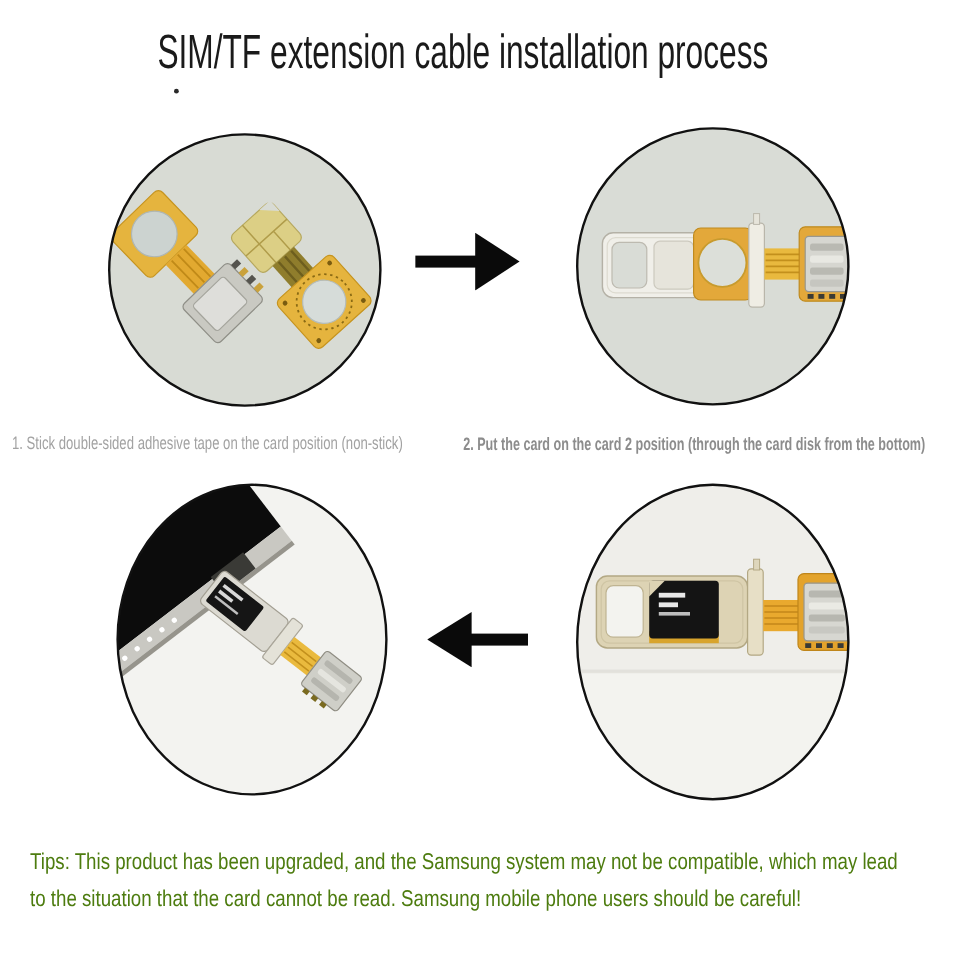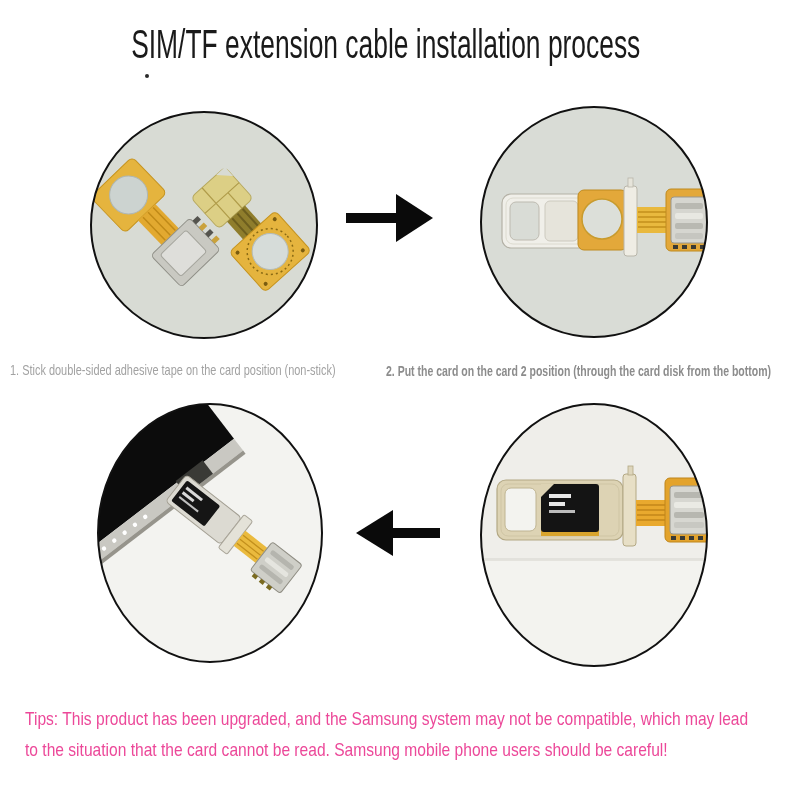--- a/index.html
+++ b/index.html
@@ -27,21 +27,21 @@
   .arrow-right{left:346px;top:194px;width:88px;height:48px;}
   .arrow-left{left:356px;top:510px;width:84px;height:46px;}
 
   
   .caption{position:absolute;font-size:15px;white-space:nowrap;
            transform-origin:left top;line-height:1.2;}
   .cap1{left:10px;top:361px;color:#a2a2a2;font-weight:400;transform:scaleX(0.73);}
   .cap2{left:386px;top:362px;color:#8c8c8c;font-weight:700;transform:scaleX(0.70);}
 
   
-  .tips{position:absolute;left:25px;top:703px;width:770px;color:#ec4899;
+  .tips{position:absolute;left:25px;top:703px;width:770px;color:#4d7c0f;
         font-size:19px;line-height:31px;}
   .tips .tip-line{white-space:nowrap;transform:scaleX(0.82);transform-origin:left top;}
 </style>
 </head>
 <body>
 
 <div class="page">
 
   <div class="title-wrap">
     <span class="title">SIM/TF extension cable installation process</span>

